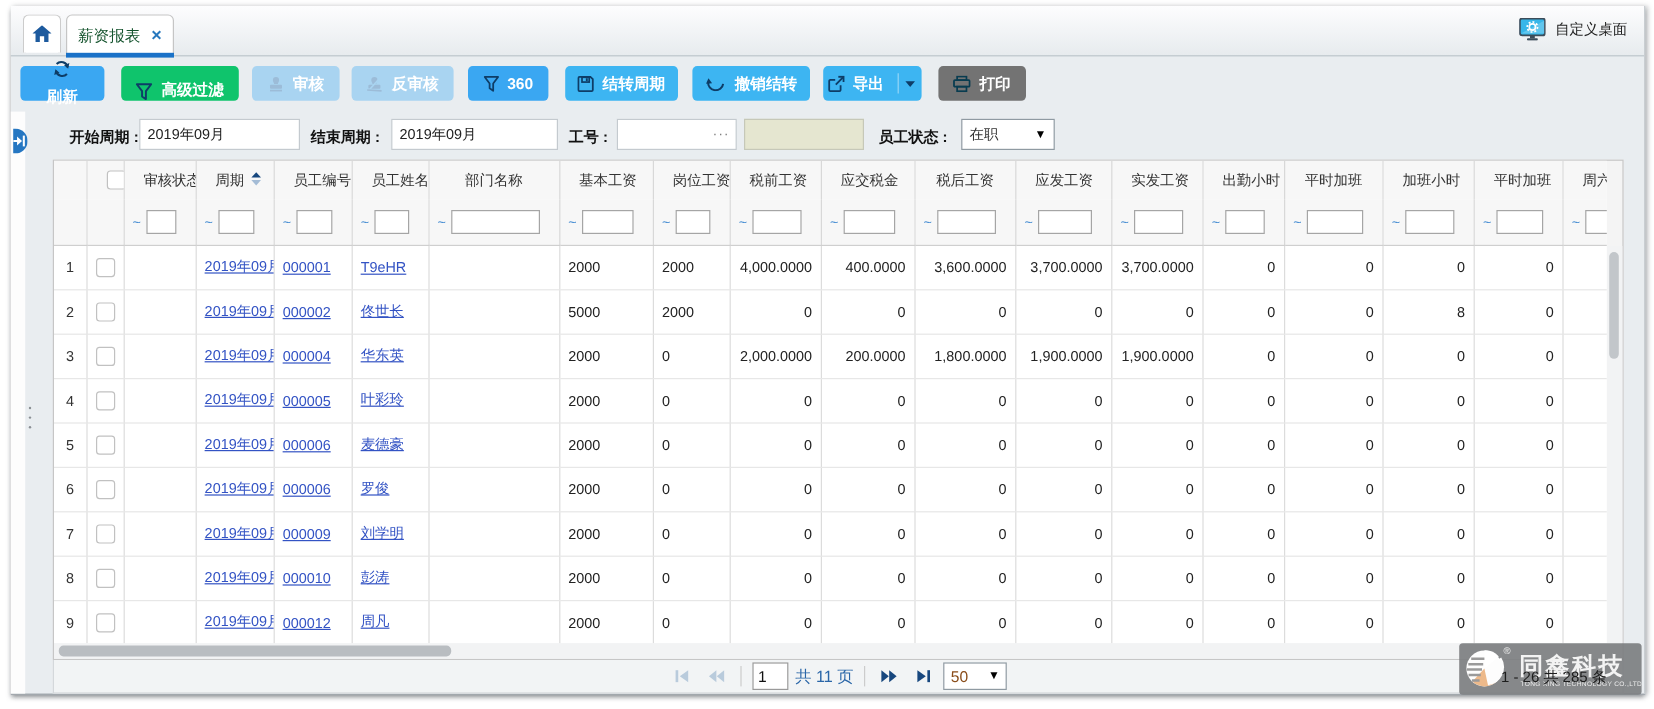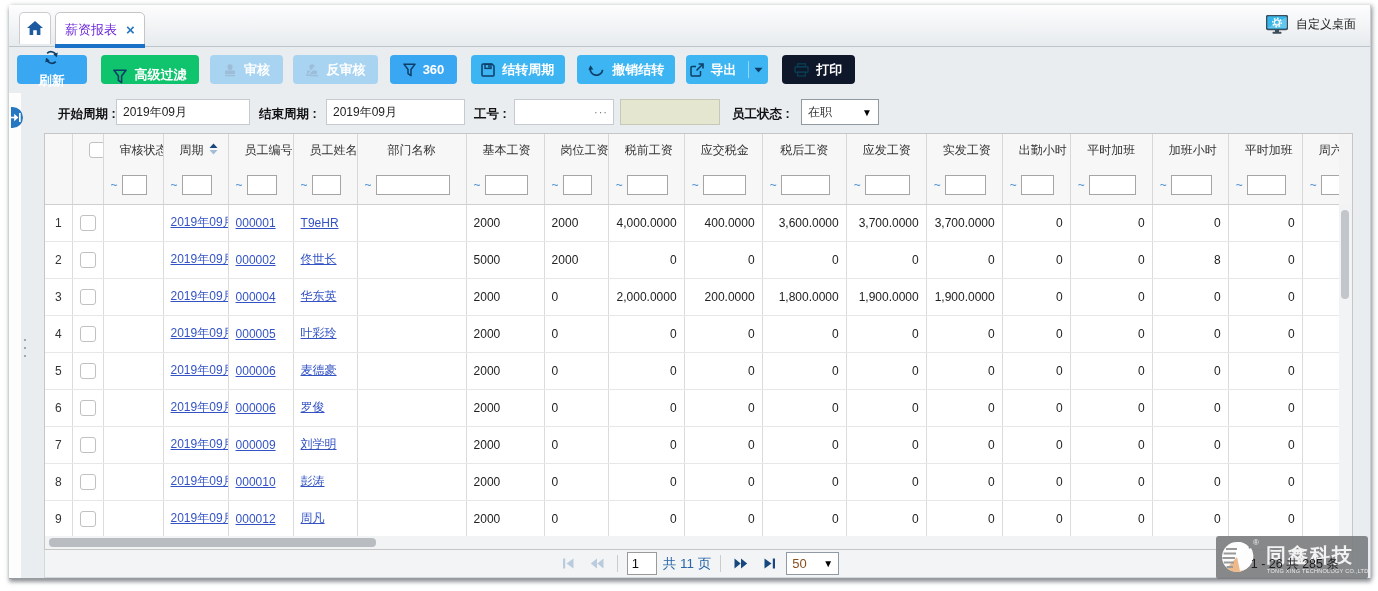--- a/index.html
+++ b/index.html
@@ -12,21 +12,21 @@
   
   .tabbar { position:absolute; left:0; top:0; width:100%; height:42px;
     background:linear-gradient(#fdfdfe, #e7ebee); border-bottom:1px solid #bcc5cb; }
   .home-btn { position:absolute; left:10px; top:7px; width:32px; height:32px;
     background:#fff; border:1px solid #ccc; border-radius:5px 5px 0 0; border-bottom:none;
     display:flex; align-items:center; justify-content:center; cursor:pointer; }
   .tab { position:absolute; left:46px; top:7px; height:35px; padding:0 9px;
     background:#fff; border:1px solid #c5c5c5; border-radius:5px 5px 0 0;
     display:flex; align-items:center; gap:9px; cursor:pointer; }
   .tab .underline { position:absolute; left:-1px; right:-1px; bottom:-2px; height:4px; background:#1a72c8; }
-  .tab-label { color:#6d28d9; font-size:13px; }
+  .tab-label { color:#14532d; font-size:13px; }
   .tab-close { color:#2878be; font-size:15px; font-weight:bold; line-height:1; cursor:pointer; }
   .customize { position:absolute; right:14px; top:10px; display:flex; align-items:center; gap:8px; cursor:pointer; }
   .customize span { font-size:12px; color:#222; }
 
   
   .toolbar { position:absolute; left:0; top:42px; width:100%; height:46px; padding-top:8px;
     display:flex; align-items:flex-start; }
   .tbtn { height:29px; border:none; border-radius:4px; color:#fff;
     font-size:13px; font-weight:bold; font-family:inherit; display:inline-flex; align-items:center;
     justify-content:center; padding:0; gap:7px; cursor:pointer; white-space:nowrap; flex:none; }
@@ -206,21 +206,21 @@
           <path d="M8.6 1 H13 V5.4" fill="none" stroke="#0e3d67" stroke-width="1.6"></path>
         </svg>
         <span>导出</span>
       </span>
       <span class="caret-part">
         <svg width="9" height="6" viewBox="0 0 9 6">
           <path d="M0.5 0.8 L4.5 5.4 L8.5 0.8 Z" fill="#0e3d67"></path>
         </svg>
       </span>
     </button>
-    <button class="tbtn" style="margin-left: 14.1px; width: 73px; background: #0f172a;">
+    <button class="tbtn" style="margin-left: 14.1px; width: 73px; background: #737373;">
       <svg width="15" height="14" viewBox="0 0 15 14">
         <rect x="3.6" y="0.8" width="7.8" height="3" fill="none" stroke="#083c50" stroke-width="1.4"></rect>
         <rect x="1" y="3.8" width="13" height="5.4" rx="0.8" fill="none" stroke="#083c50" stroke-width="1.5"></rect>
         <rect x="3.6" y="9.2" width="7.8" height="3.8" fill="none" stroke="#083c50" stroke-width="1.4"></rect>
       </svg>
       <span>打印</span>
     </button>
   </div>
 
   <div class="filterbar">

